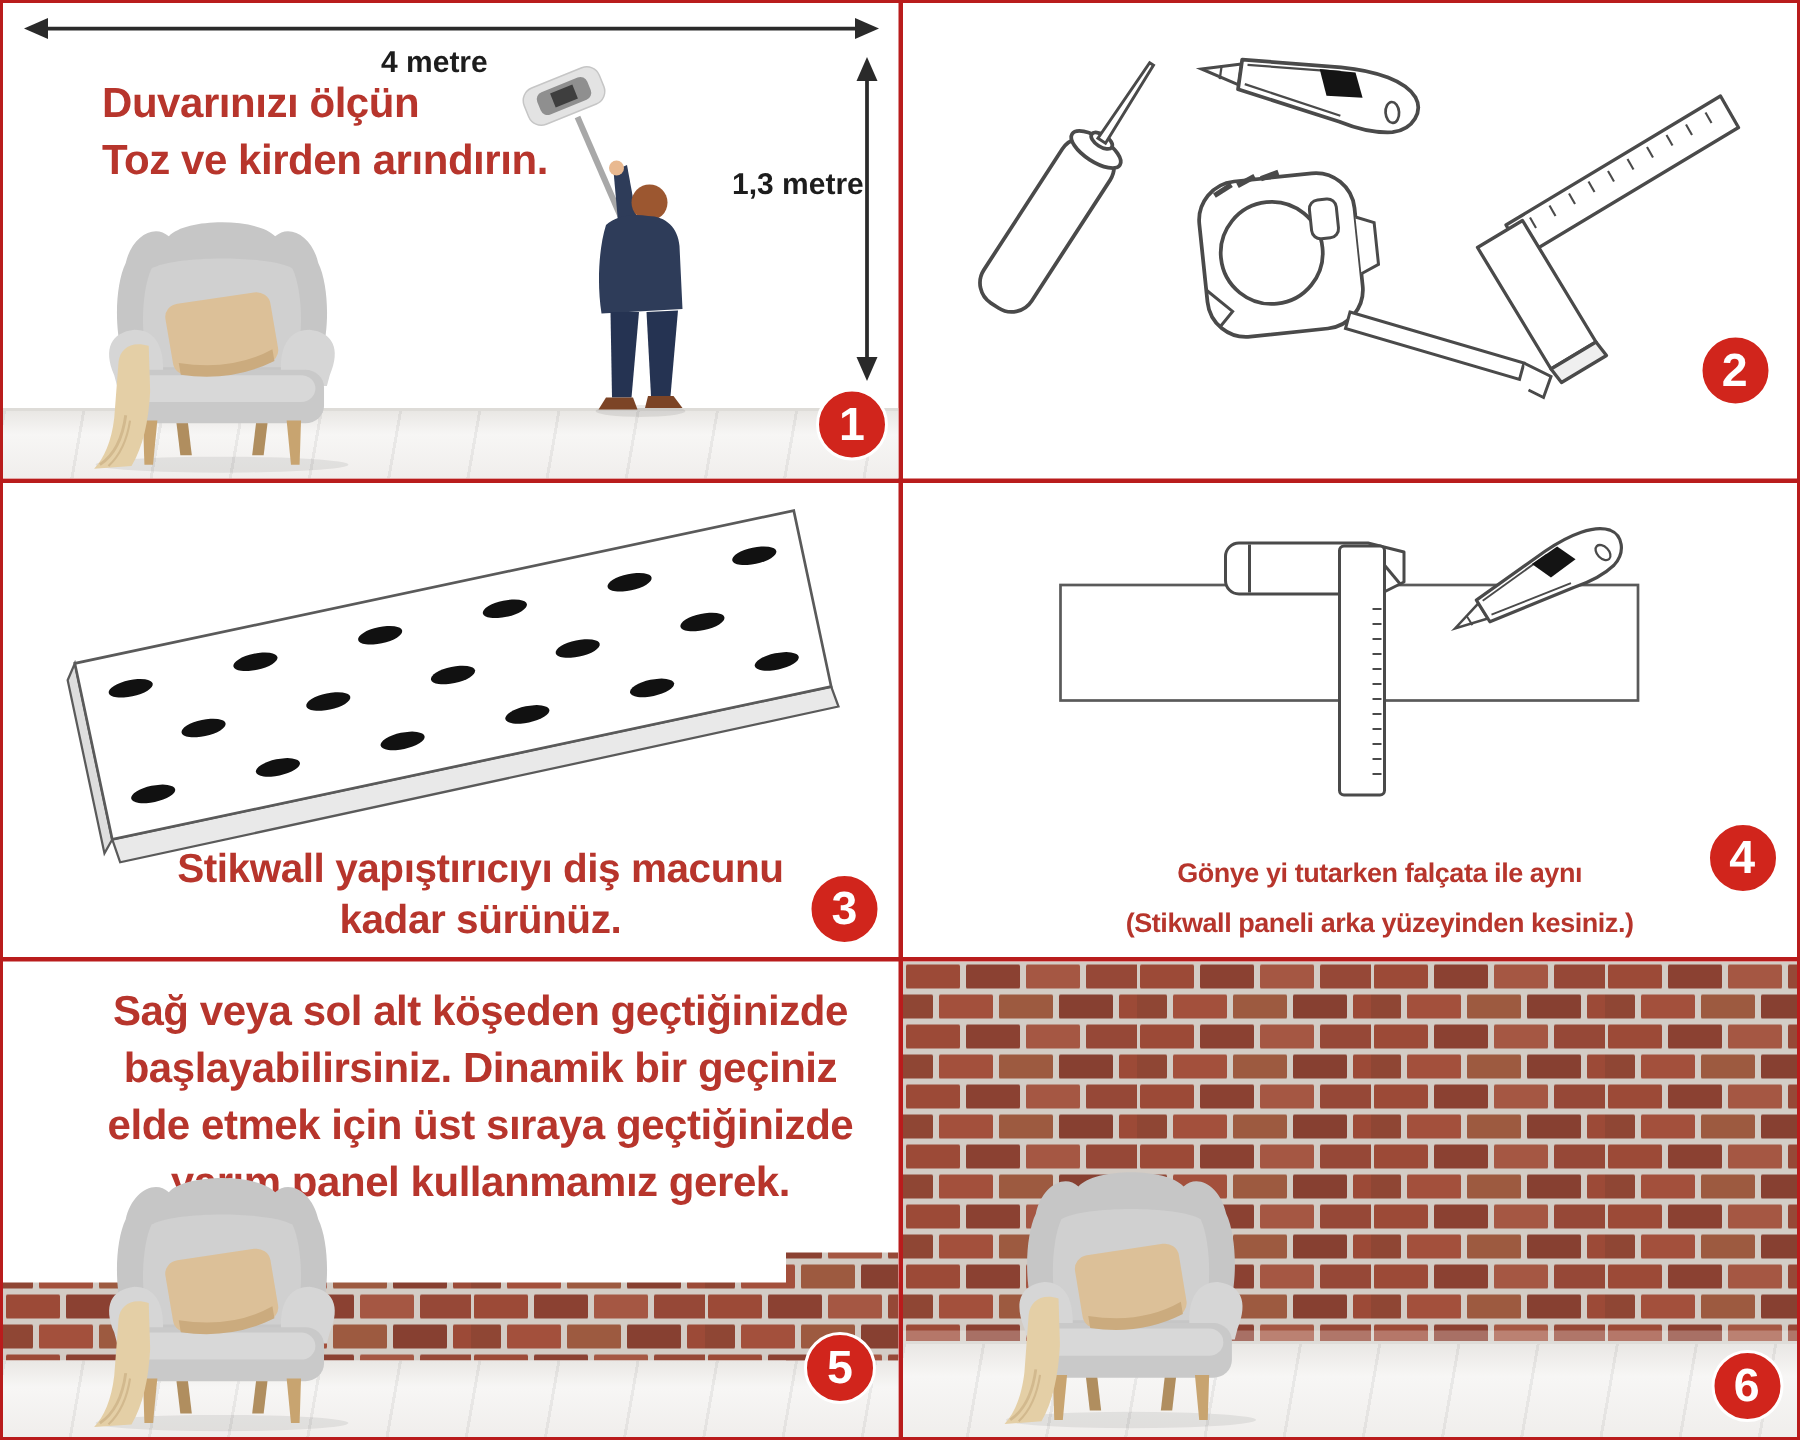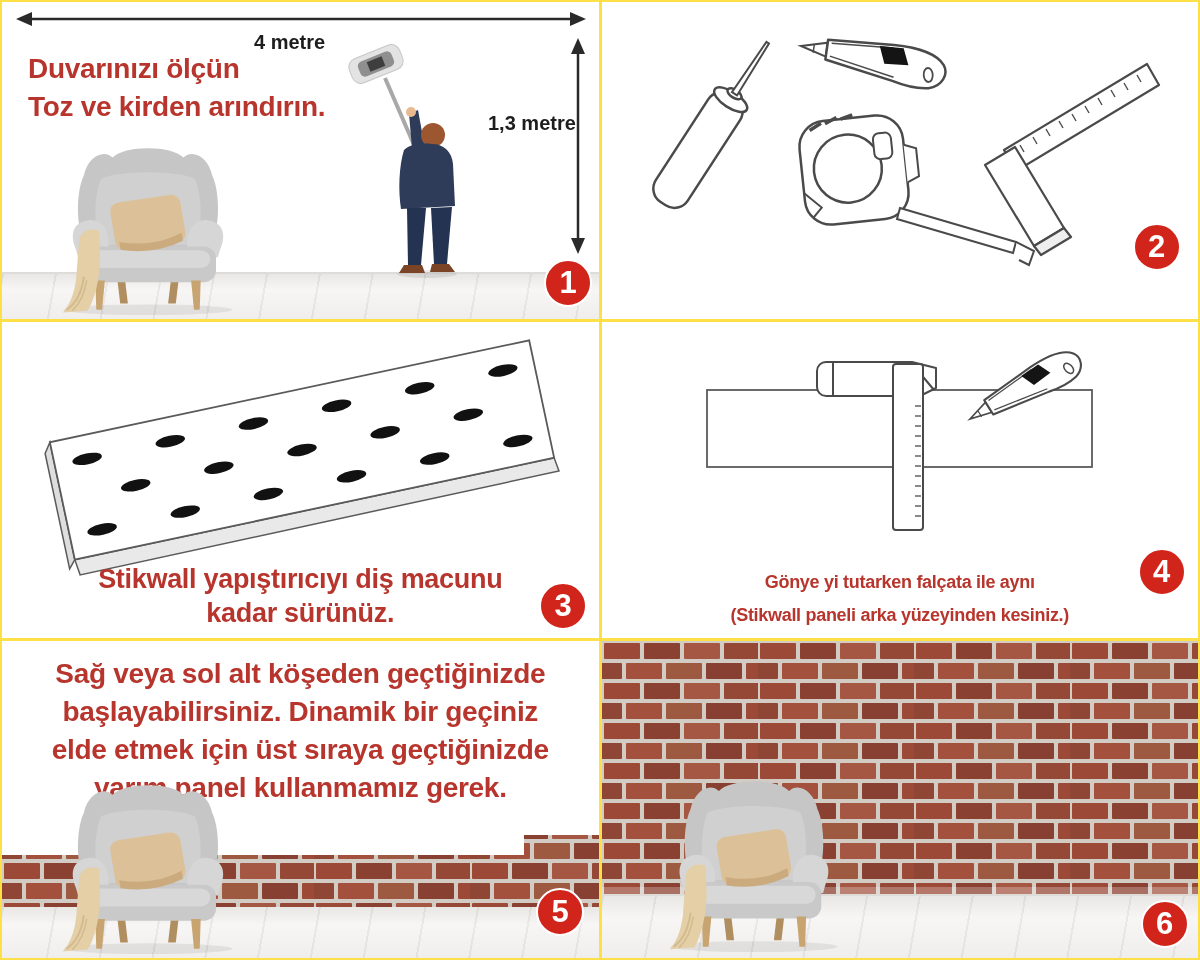--- a/index.html
+++ b/index.html
@@ -1,25 +1,25 @@
 <!DOCTYPE html>
 <html><head>
 <meta charset="utf-8">
 <style>
   html,body{margin:0;padding:0;}
   body{width:1200px;height:960px;overflow:hidden;background:#141414;
        font-family:"Liberation Sans",sans-serif;}
   .sheet{display:grid;width:1200px;height:960px;box-sizing:border-box;
          padding:2px;gap:3px;grid-template-columns:1fr 1fr;grid-template-rows:1fr 1fr 1fr;
-         background:#fde047;}
+         background:#b91c1c;}
   .panel{position:relative;background:#ffffff;overflow:hidden;}
   .abs{position:absolute;left:0;top:0;}
   .cap{position:absolute;left:0;right:0;text-align:center;color:#b7352c;
        font-weight:bold;letter-spacing:-0.3px;}
-  .cap div{white-space:nowrap;}
+  .cap div{white-space:nowrap;margin-left:40px;}
   .p1cap{left:26px;right:auto;top:48px;text-align:left;font-size:28px;line-height:38px;}
   .p2cap{bottom:8px;font-size:26px;line-height:33px;}
   .p3cap{bottom:8px;font-size:27px;line-height:34px;}
   .p4cap{bottom:6px;font-size:18px;line-height:33px;}
   .p5cap{top:14px;font-size:28px;line-height:38px;}
   .mlabel{position:absolute;color:#1d1d1d;font-weight:bold;font-size:20px;}
   .badge{position:absolute;width:48px;height:48px;box-sizing:border-box;border-radius:50%;
          background:#d1251c;border:2px solid #fff;color:#fff;display:flex;align-items:center;
          justify-content:center;font-size:31px;font-weight:bold;}
   .floor{position:absolute;left:0;right:0;bottom:0;border-top:2px solid #dedcd8;

